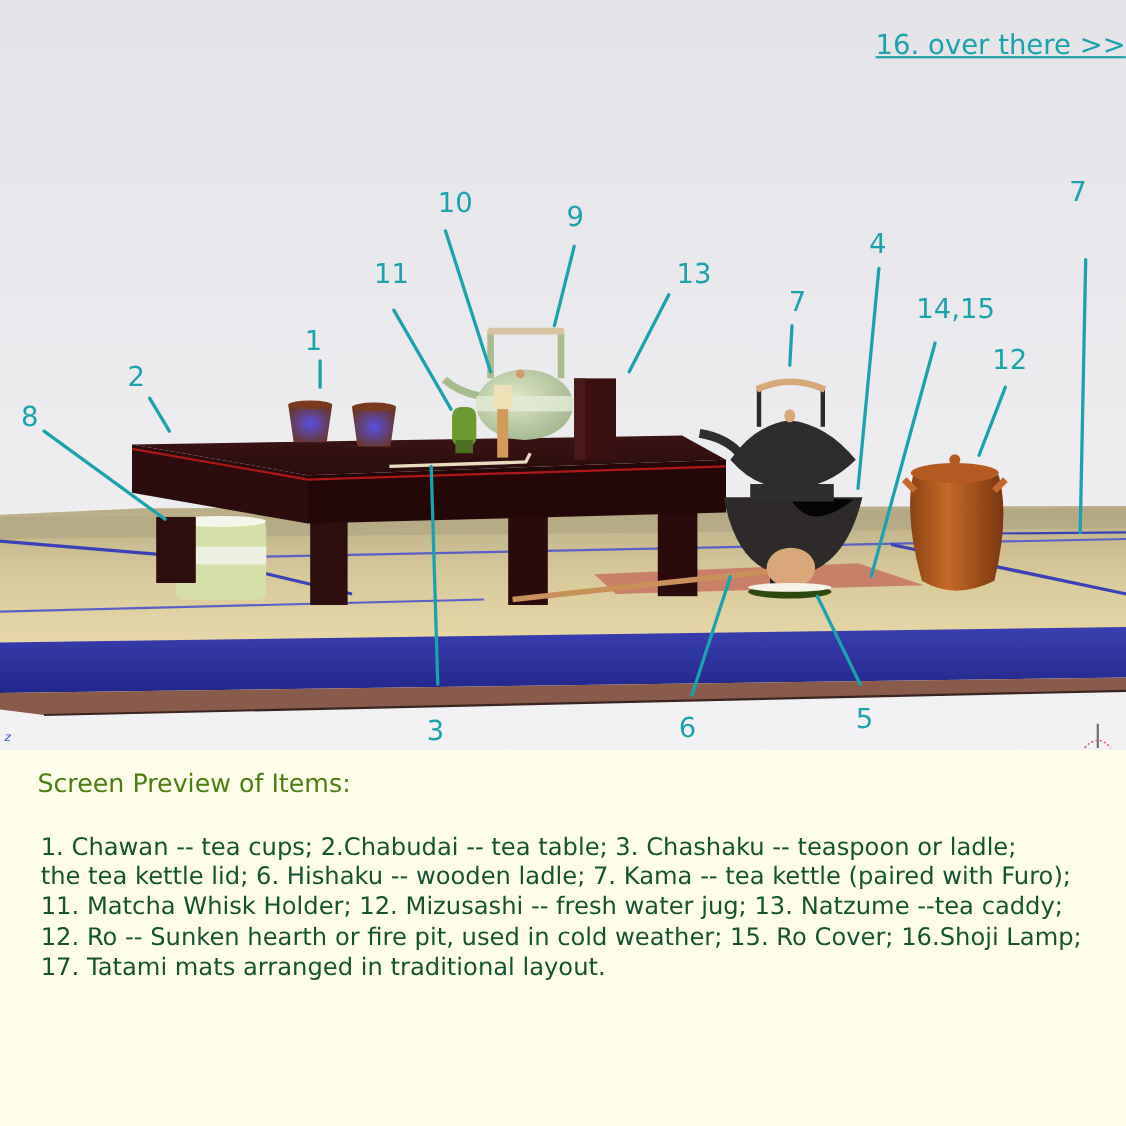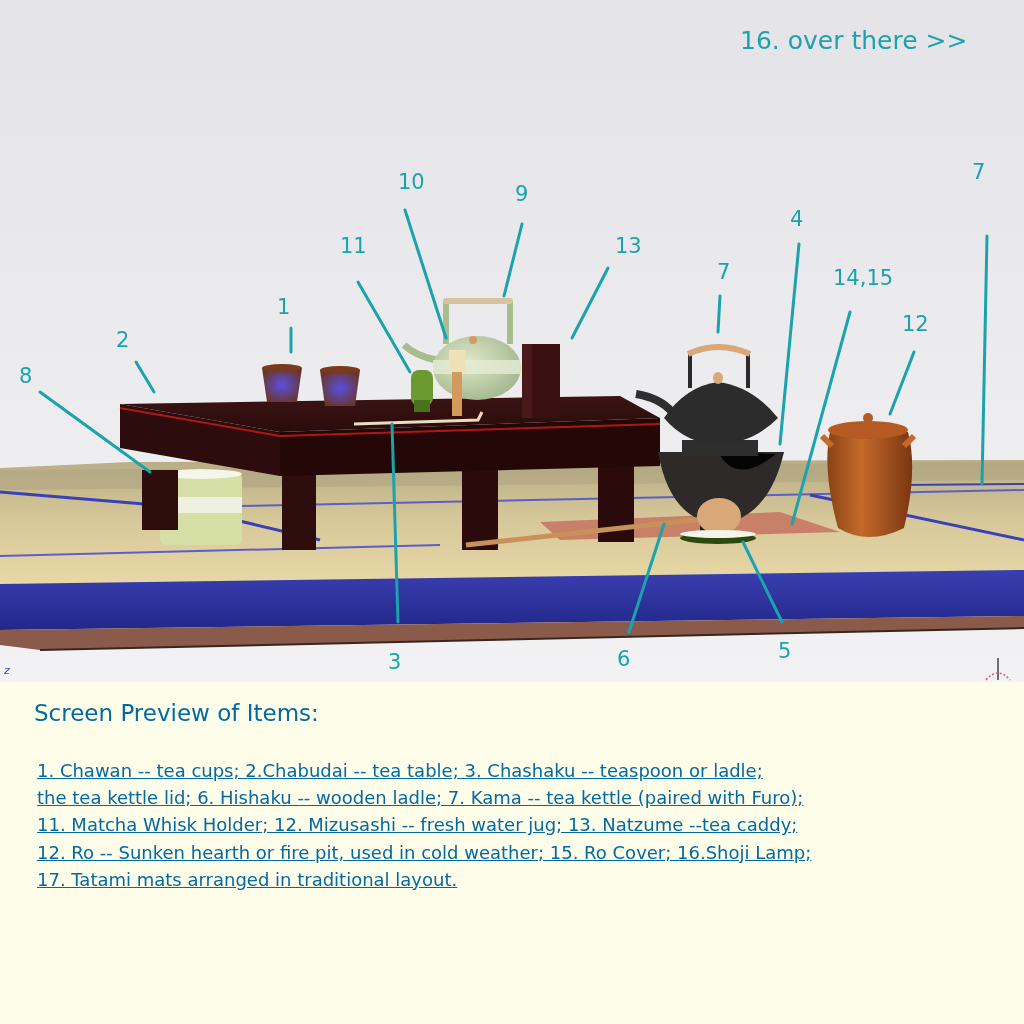--- a/index.html
+++ b/index.html
@@ -9,39 +9,39 @@
     font-family: "DejaVu Sans", "Liberation Sans", sans-serif;
     position: relative;
   }
   .scene {
     position: absolute; left: 0; top: 0; width: 1024px; height: 682px;
     background: linear-gradient(#e3e3e8 0%, #ececef 55%, #f2f2f4 100%);
     overflow: hidden;
   }
   .scene svg { position: absolute; left: 0; top: 0; }
   .callout {
-    position: absolute; color: #1aa3ad; font-size: 21px; line-height: 1;
+    position: absolute; color: #1aa3ad; font-size: 25px; line-height: 1;
     white-space: nowrap;
   }
   .callout.top-note { font-size: 25px; }
   .axis-z {
     position: absolute; left: 4px; top: 664px; color: #3a4fd8; font-size: 11px;
     font-style: italic;
   }
   .legend {
     position: absolute; left: 0; top: 682px; width: 1024px; height: 342px;
     background: #fdfdea;
   }
   .legend-title {
-    position: absolute; left: 34px; top: 700px; font-size: 23px; color: #0369a1;
+    position: absolute; left: 34px; top: 700px; font-size: 23px; color: #4d7c0f;
     font-family: "DejaVu Sans", sans-serif;
   }
   .legend-body {
     position: absolute; left: 37px; top: 757px; width: 975px;
-    font-size: 18px; line-height: 27.2px; color: #0369a1; text-decoration: underline;
+    font-size: 22px; line-height: 27.2px; color: #14532d;
   }
   .legend-line { display: block; white-space: nowrap; }
 </style>
 </head>
 <body>
 
 <div class="scene">
   <svg width="1024" height="682" viewBox="0 0 1024 682">
     <defs>
       <linearGradient id="tatami" x1="0" y1="0" x2="0" y2="1">
@@ -193,21 +193,21 @@
     </g>
 
     <g>
       <line x1="998" y1="658" x2="998" y2="680" stroke="#707070" stroke-width="2"></line>
       <path d="M986,680 Q998,666 1010,680" stroke="#e06070" stroke-width="1.5" stroke-dasharray="2,2" fill="none"></path>
     </g>
   </svg>
 
   <div class="axis-z">z</div>
 
-  <div class="callout top-note" style="left:740px; top:28px;">16. over there &gt;&gt;</div>
+  <div class="callout top-note" style="left:796px; top:28px;text-decoration:underline;">16. over there &gt;&gt;</div>
   <div class="callout" style="left:277px; top:297px;">1</div>
   <div class="callout" style="left:116px; top:330px;">2</div>
   <div class="callout" style="left:388px; top:652px;">3</div>
   <div class="callout" style="left:790px; top:209px;">4</div>
   <div class="callout" style="left:778px; top:641px;">5</div>
   <div class="callout" style="left:617px; top:649px;">6</div>
   <div class="callout" style="left:717px; top:262px;">7</div>
   <div class="callout" style="left:19px; top:366px;">8</div>
   <div class="callout" style="left:515px; top:184px;">9</div>
   <div class="callout" style="left:398px; top:172px;">10</div>

